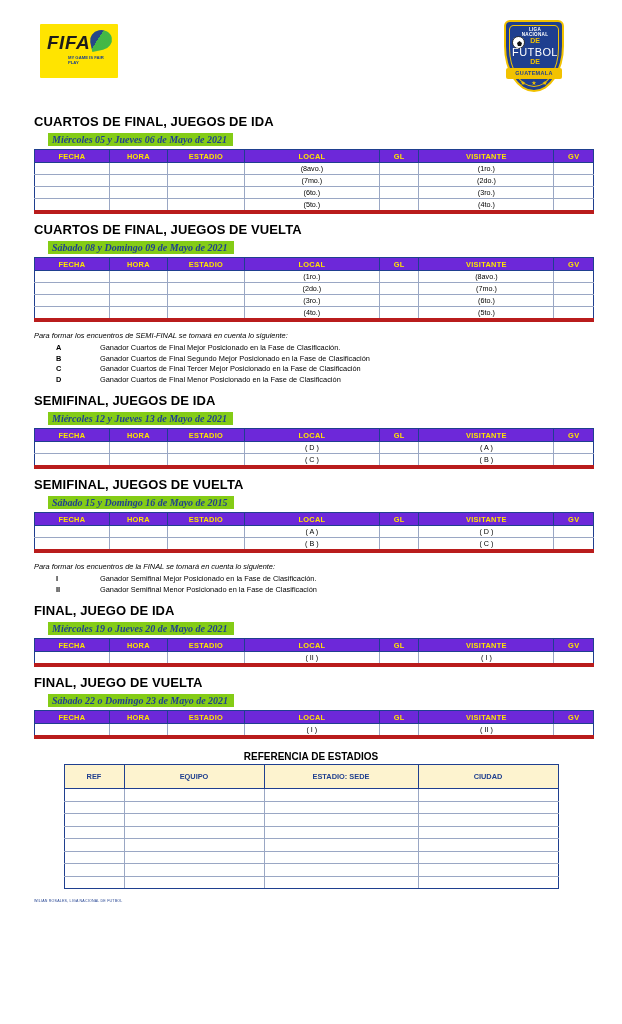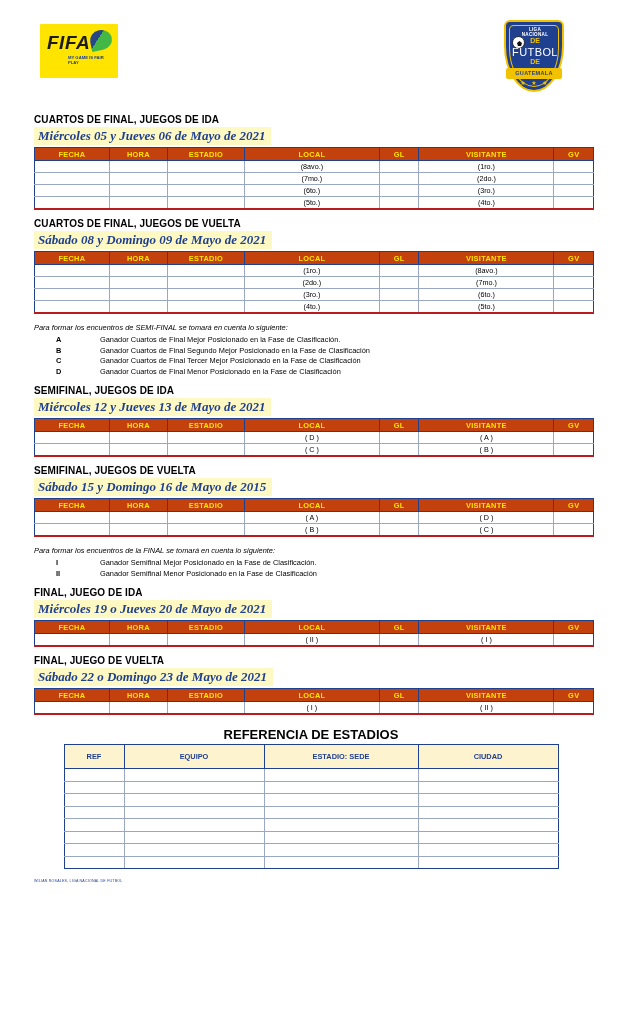--- a/index.html
+++ b/index.html
@@ -156,62 +156,62 @@
     line-height: 11px; letter-spacing: .3px;
   }
   .crest .stars {
     position: absolute; left: 0; top: 63px; width: 78px;
     text-align: center; font-size: 6px; color: #f2c200; letter-spacing: 2px;
   }
 
   
   .section { margin-top: 8px; }
   .sec-title {
-    font-size: 10px;
+    font-size: 13px;
     font-weight: bold;
     margin-left: 20px;
     letter-spacing: .1px;
   }
   .sec-date {
     display: inline-block;
-    background: #fef9c3;
+    background: #84cc16;
     color: #1f3f8f;
-    font-size: 13px;
+    font-size: 10px;
     font-weight: bold;
     font-style: italic;
     padding: 1px 6px 1px 4px;
-    margin-left: 20px;
+    margin-left: 34px;
     margin-top: 2px;
     font-family: "Liberation Serif", serif;
   }
 
   table.sched {
     border-collapse: collapse;
     width: 560px;
     margin: 2px 0 0 20px;
     table-layout: fixed;
   }
   table.sched th {
-    background: #c2410c;
+    background: #6d28d9;
     color: #ffe400;
     font-size: 7.4px;
     font-weight: bold;
     letter-spacing: .3px;
     height: 13px;
     border: 1px solid #1f3f8f;
     text-align: center;
   }
   table.sched td {
     border: 1px solid #9aa7c4;
     height: 12px;
     font-size: 7.2px;
     text-align: center;
     color: #000;
   }
-  table.sched tr:last-child td { border-bottom: 2px solid #b91c1c; }
+  table.sched tr:last-child td { border-bottom: 4px solid #b91c1c; }
   table.sched td:first-child { border-left: 1px solid #1f3f8f; }
   table.sched td:last-child { border-right: 1px solid #1f3f8f; }
 
   .col-fecha { width: 72px; }
   .col-hora  { width: 56px; }
   .col-estadio { width: 74px; }
   .col-local { width: 130px; }
   .col-gl    { width: 38px; }
   .col-visitante { width: 130px; }
   .col-gv    { width: 38px; }
@@ -226,21 +226,21 @@
   .note-key {
     width: 66px;
     font-weight: bold;
     padding-left: 22px;
   }
   .note-val { flex: 1; }
 
   
   .ref-title {
     text-align: center;
-    font-size: 13px;
+    font-size: 10px;
     font-weight: bold;
     margin-top: 12px;
   }
   table.ref {
     border-collapse: collapse;
     width: 494px;
     margin: 2px auto 0 auto;
     table-layout: fixed;
   }
   table.ref th {

